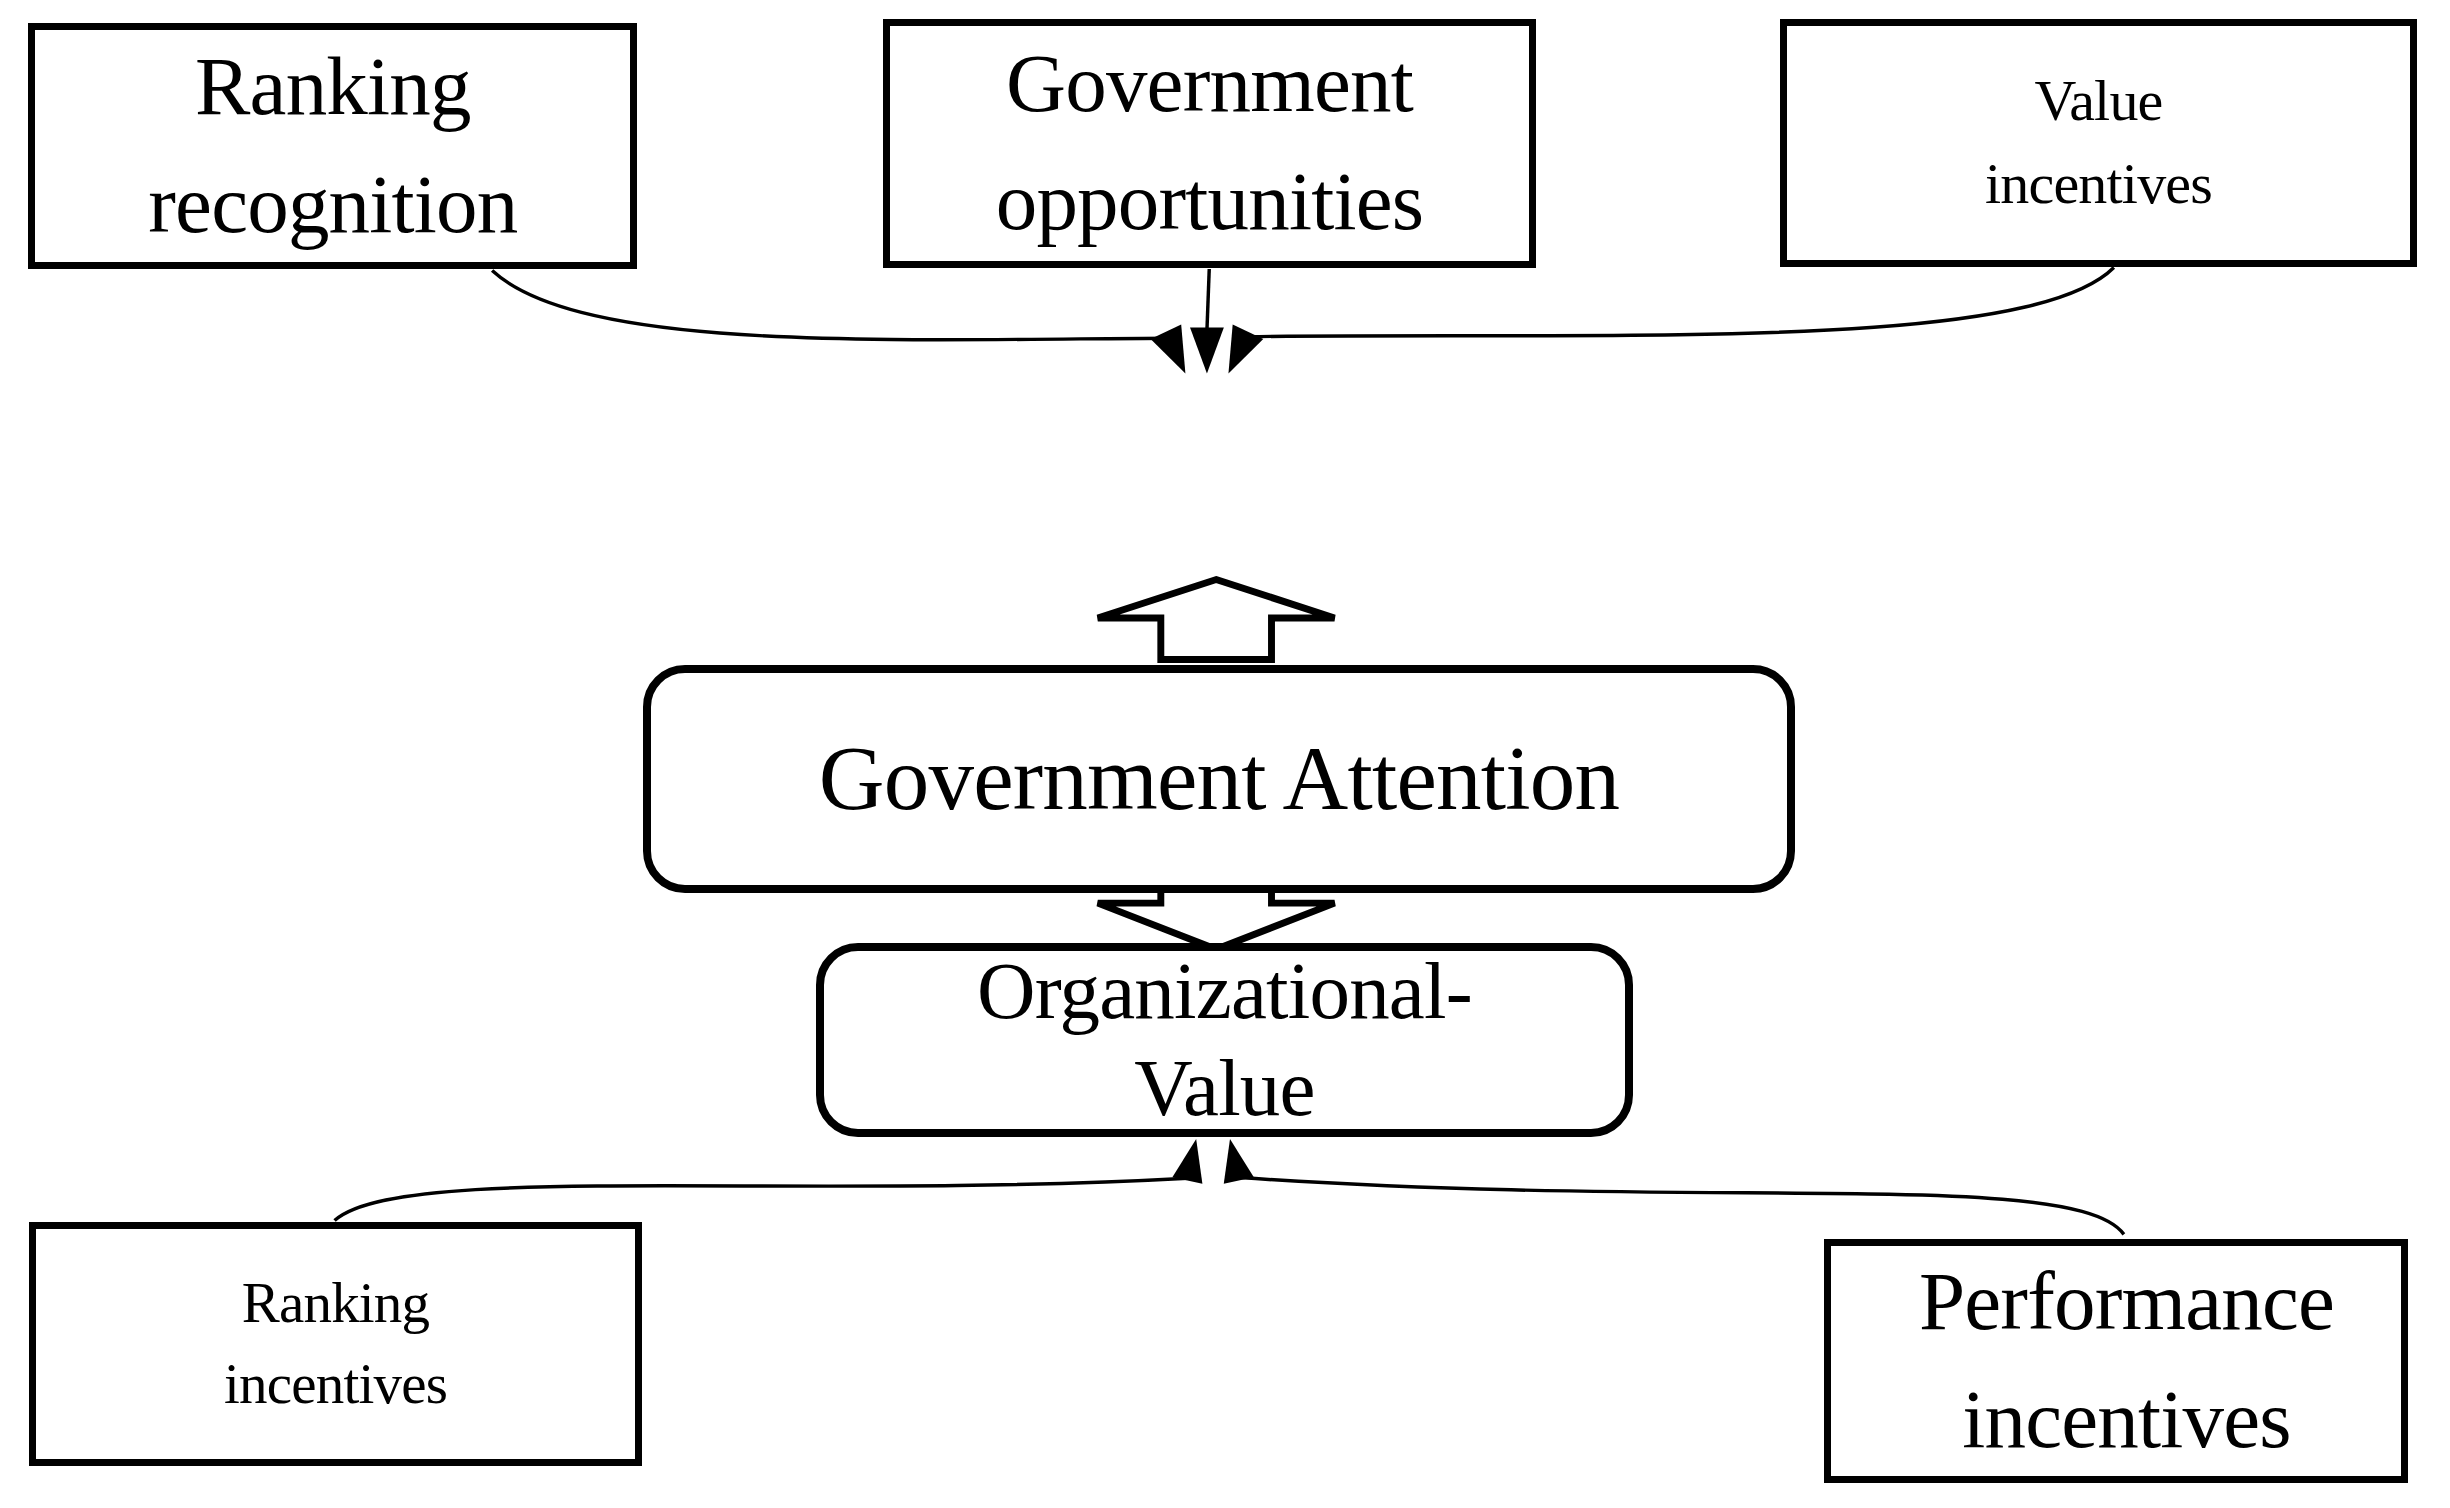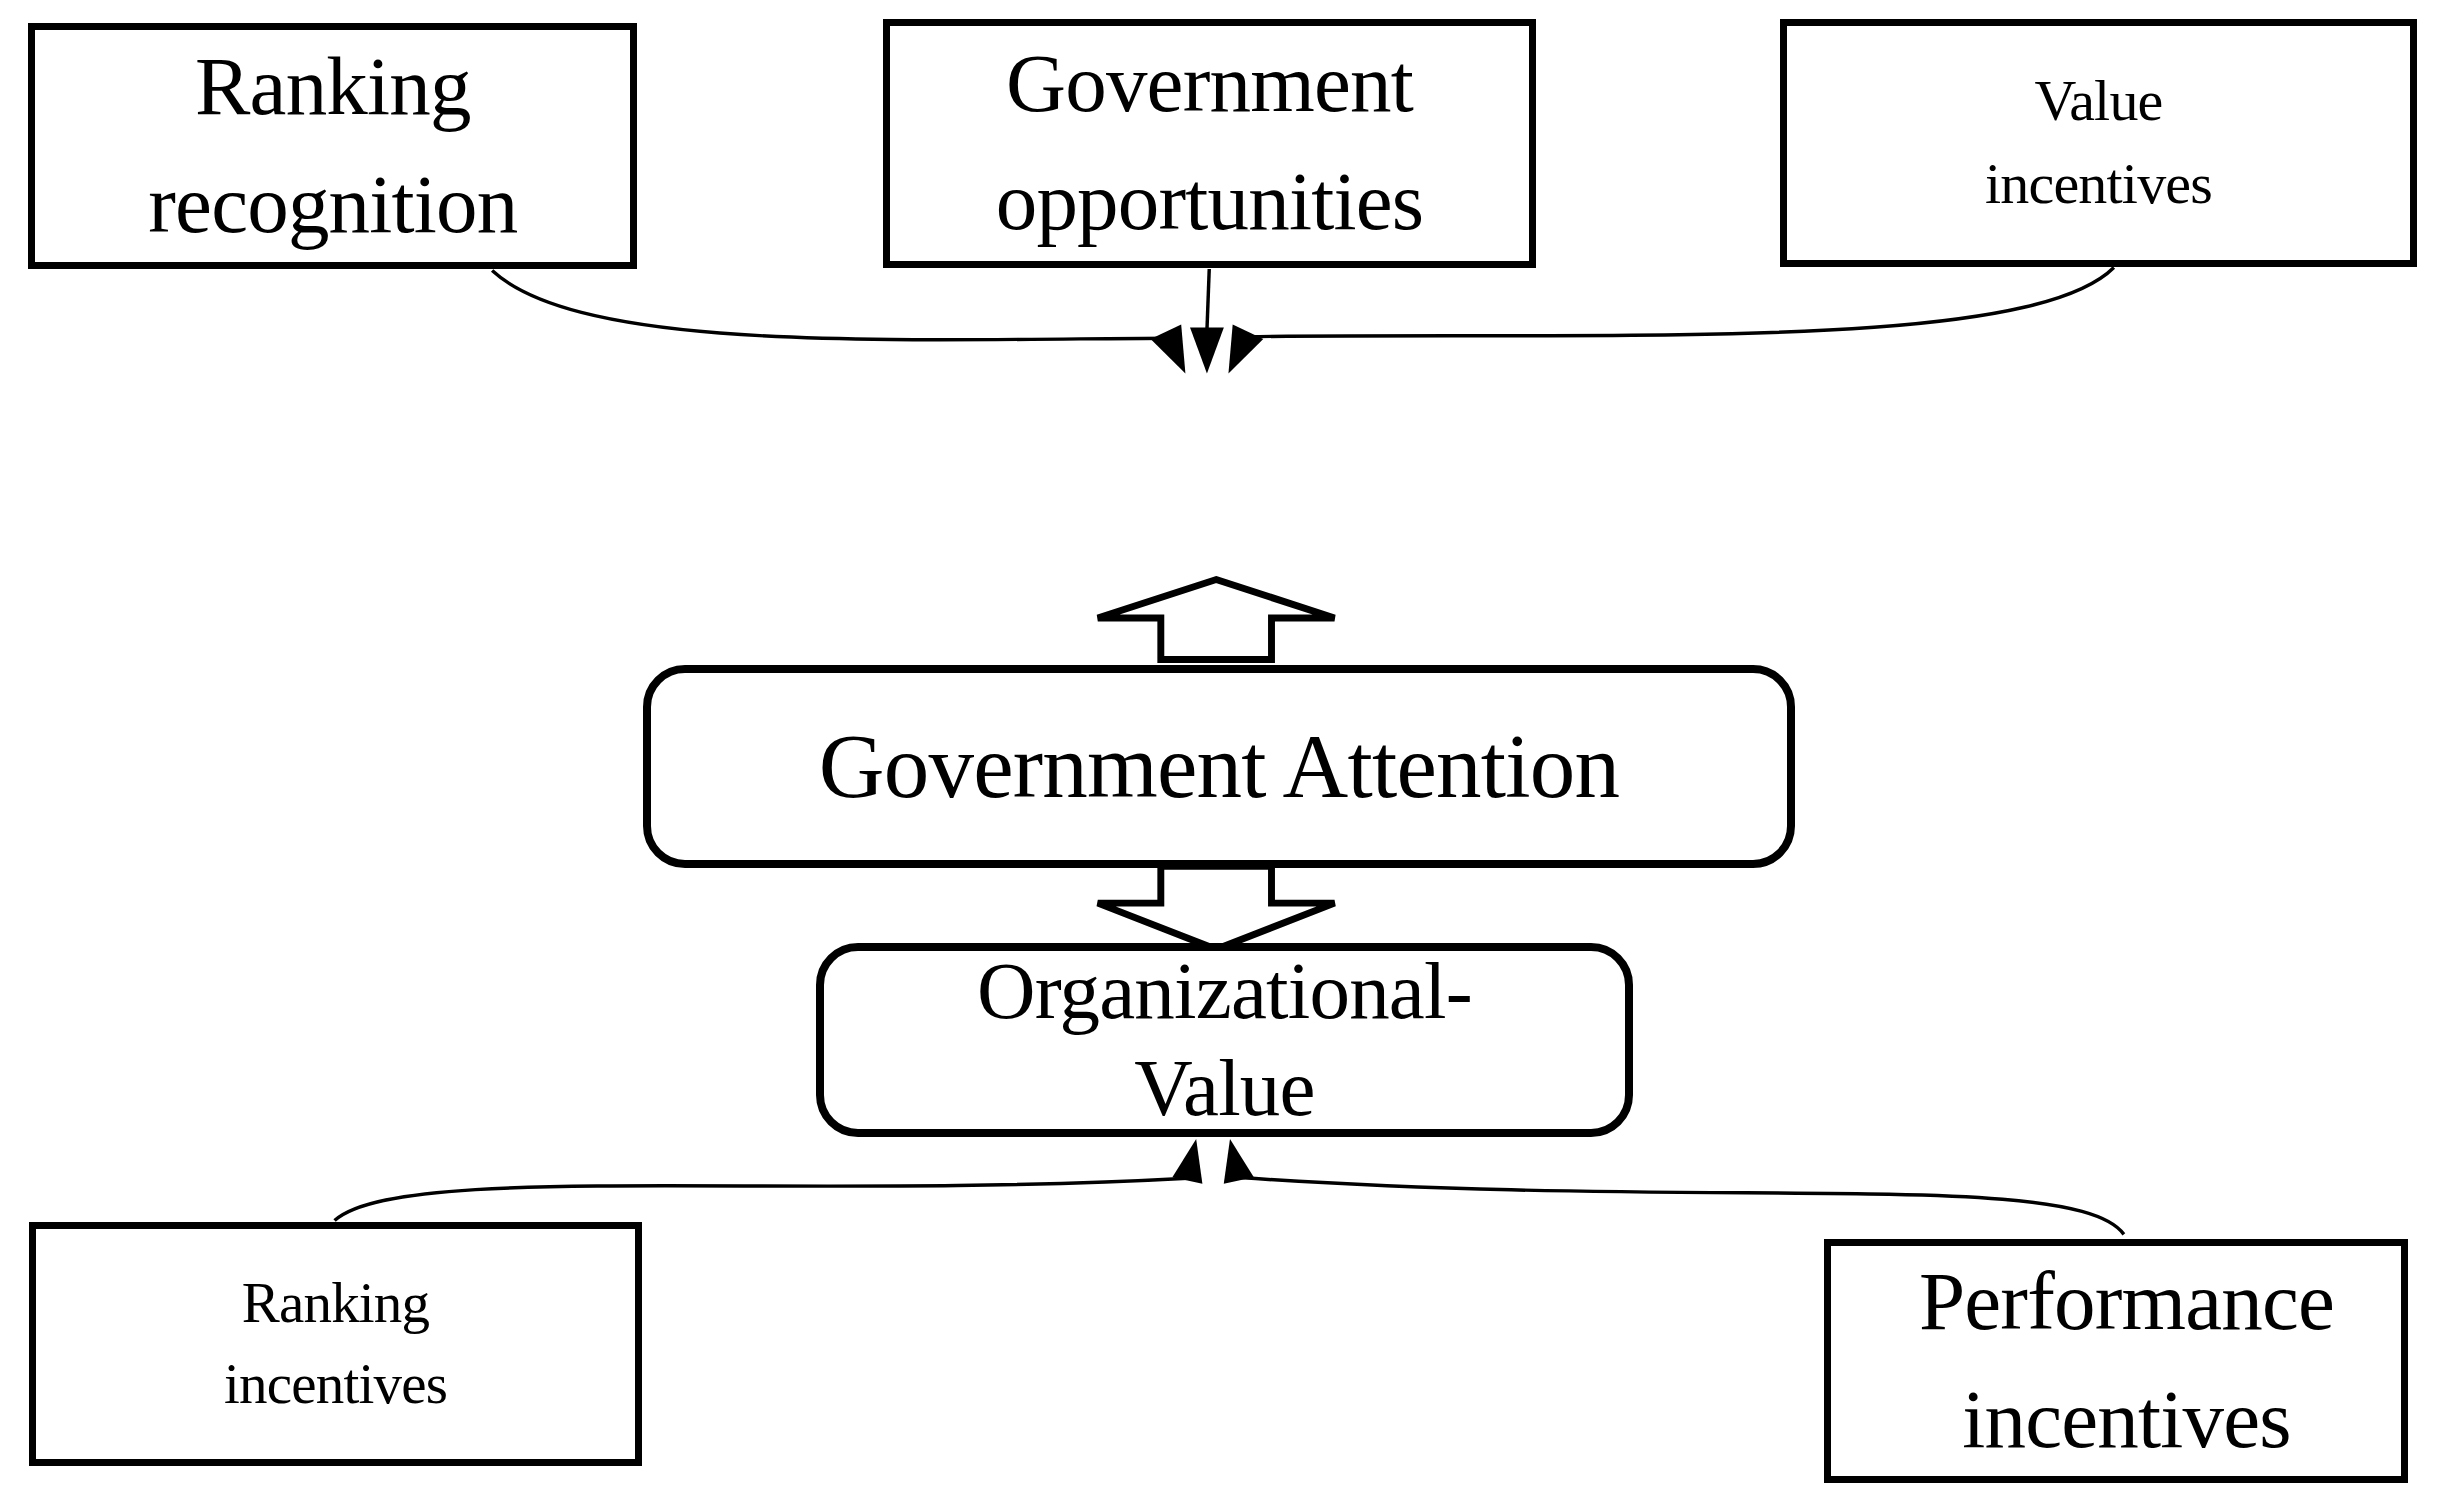--- a/index.html
+++ b/index.html
@@ -33,21 +33,21 @@
     line-height: 1.42;
     letter-spacing: -0.8px;
   }
   .node.rect  { border: 7.7px solid #000; }
   .node.round { border: 8.5px solid #000; border-radius: 42px; }
 
   .n-honorary    { left: 28.4px;   top: 23px;   width: 609px;  height: 246px; font-size: 83px; }
   .n-promotion   { left: 883px; top: 18.5px;   width: 653px;  height: 249px; font-size: 83px; }
   .n-value       { left: 1780px; top: 18.5px;   width: 637px;  height: 248px; font-size: 58px; }
   .n-individual  { left: 799px; top: 371px;  width: 829px; height: 201px; font-size: 81px; }
-  .n-government  { left: 643px;  top: 665px;  width: 1152px; height: 203px; font-size: 91px; border-width: 9.2px; border-radius: 46px; }
+  .n-government  { left: 643px;  top: 665px;  width: 1152px; height: 228px; font-size: 91px; border-width: 9.2px; border-radius: 46px; }
   .n-organizational { left: 816px; top: 943px; width: 817px; height: 194px; font-size: 81px; line-height: 1.2; }
   .n-ranking     { left: 29px;   top: 1222px; width: 613px;  height: 244px; font-size: 57px; }
   .n-performance { left: 1824px; top: 1239px; width: 584px;  height: 244px; font-size: 83px; padding-left: 21px; }
 </style>
 </head>
 <body>
 
 <div class="canvas">
 
   <svg class="edge-layer" viewBox="0 0 3187 1962" aria-hidden="true">

